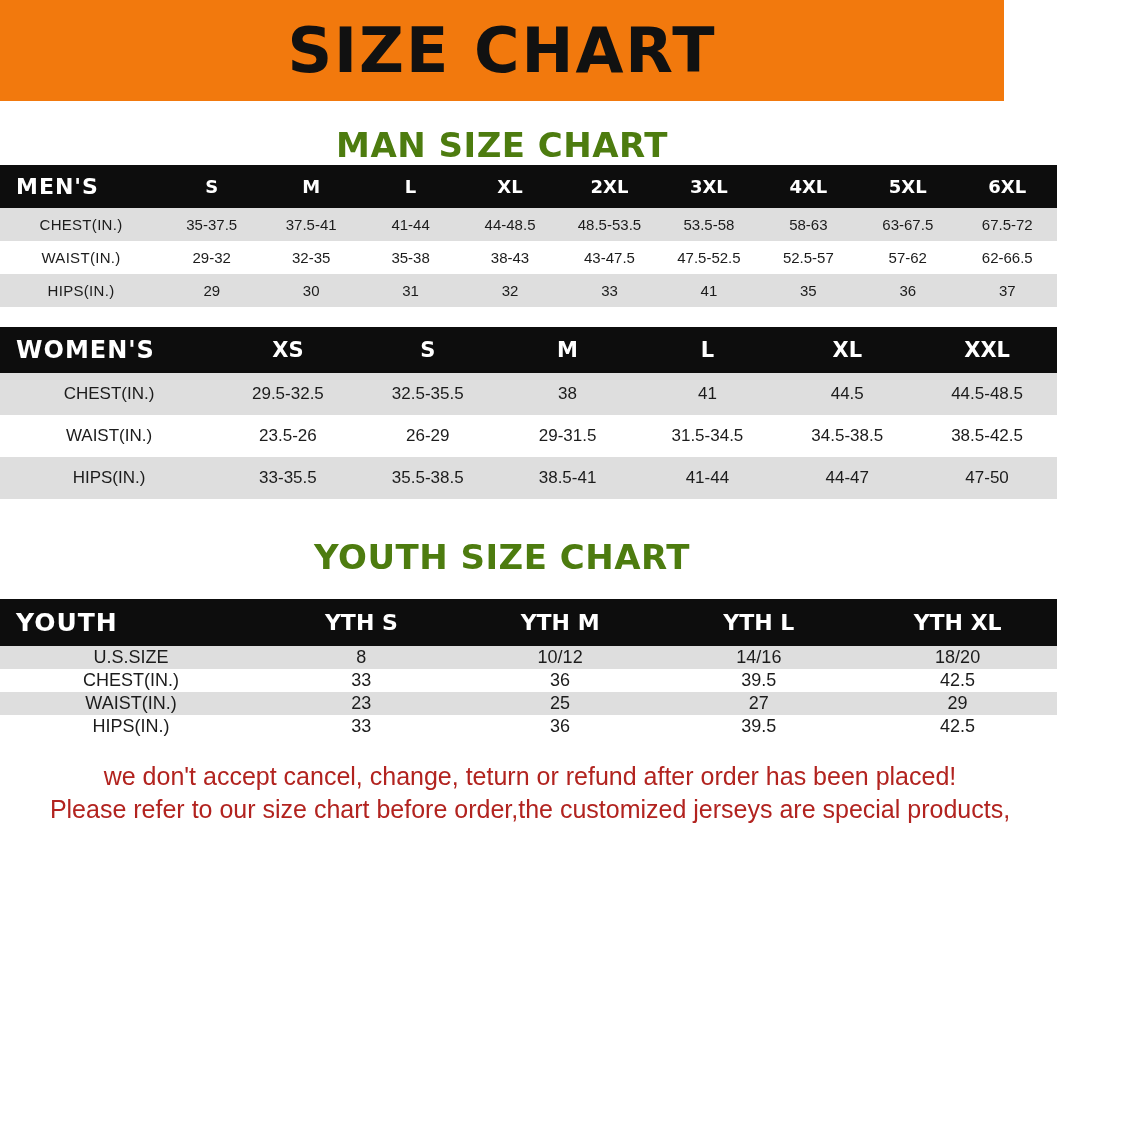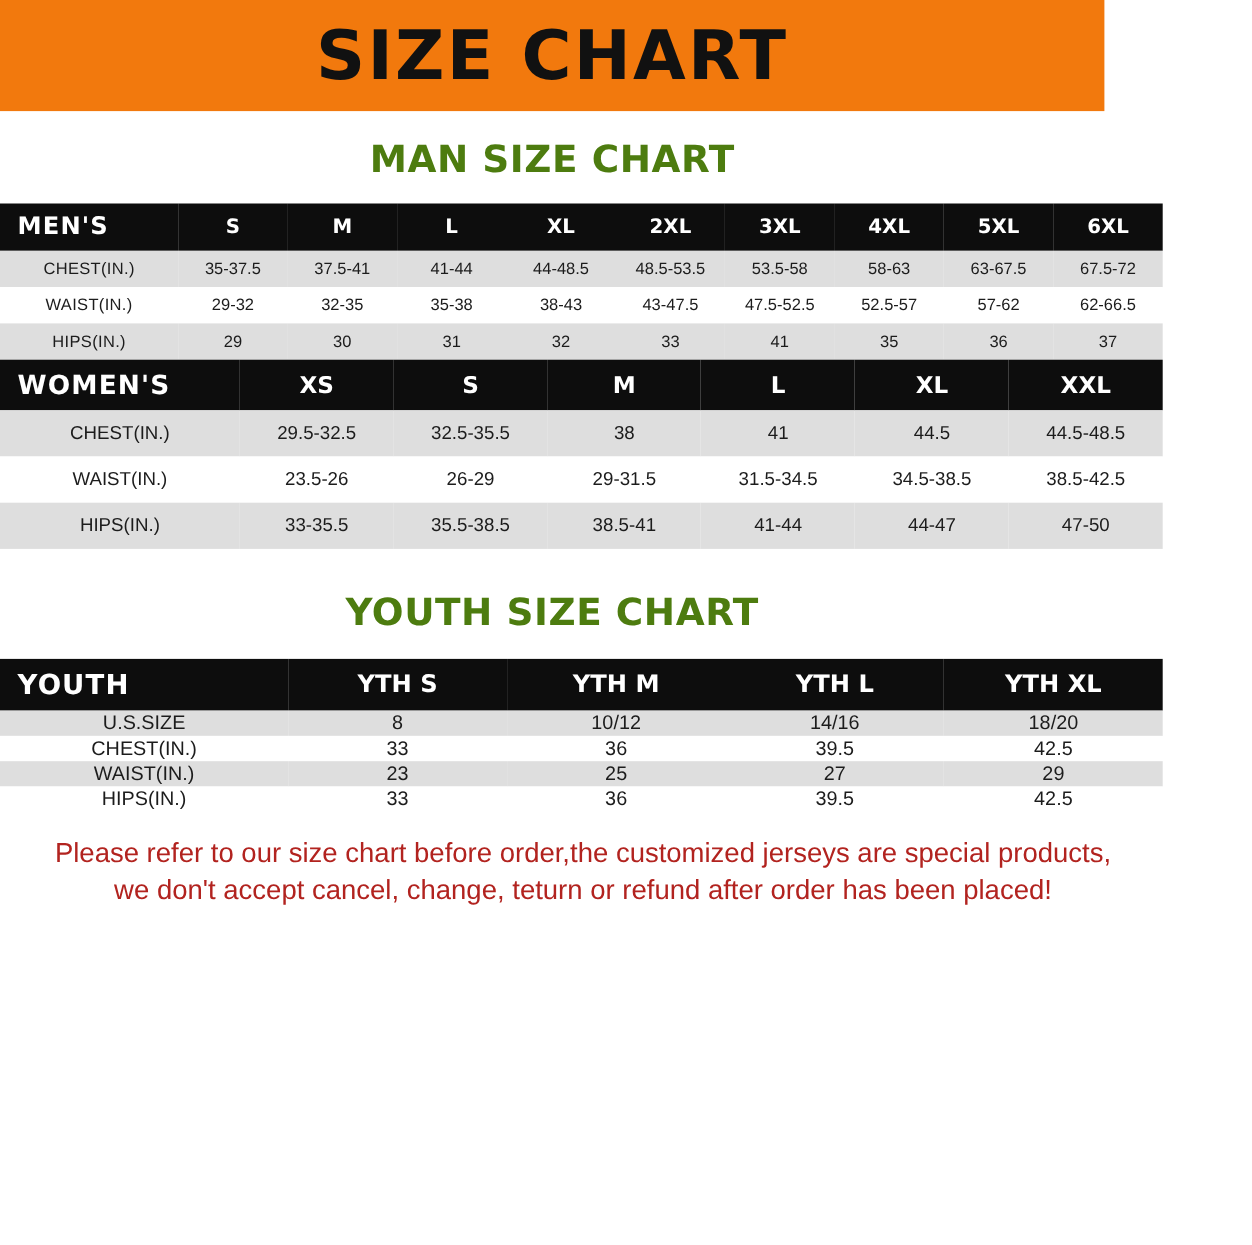--- a/index.html
+++ b/index.html
@@ -95,22 +95,22 @@
   #women-table thead th.rowlabel { font-size: 24px; letter-spacing: 1px; }
   #women-table tbody td { font-size: 17px; padding: 11px 2px; }
   #women-table col.c0 { width: 218px; }
 
   
   #youth-table thead th { font-size: 22px; }
   #youth-table thead th.rowlabel { font-size: 25px; letter-spacing: 1px; }
   #youth-table tbody td { font-size: 18px; padding: 1px 2px; }
   #youth-table col.c0 { width: 262px; }
 
-  .table-wrap.man   { margin-top: 20px; }
-  .table-wrap.women { }
+  .table-wrap.man   { }
+  .table-wrap.women { margin-top: 20px; }
   .table-wrap.youth { margin-top: 22px; }
 
   
   .note {
     margin: 22px auto 0;
     width: 1060px;
     text-align: center;
     color: #b2231f;
     font-family: "Liberation Sans", sans-serif;
     font-size: 25px;
@@ -297,17 +297,17 @@
           <td>33</td>
           <td>36</td>
           <td>39.5</td>
           <td>42.5</td>
         </tr>
       </tbody>
     </table>
   </div>
 
   <div class="note">
+    <div>we don't accept cancel, change, teturn or refund after order has been placed!</div>
     <div>Please refer to our size chart before order,the customized jerseys are special products,</div>
-    <div>we don't accept cancel, change, teturn or refund after order has been placed!</div>
   </div>
 
 </div>
 
 </body></html>

